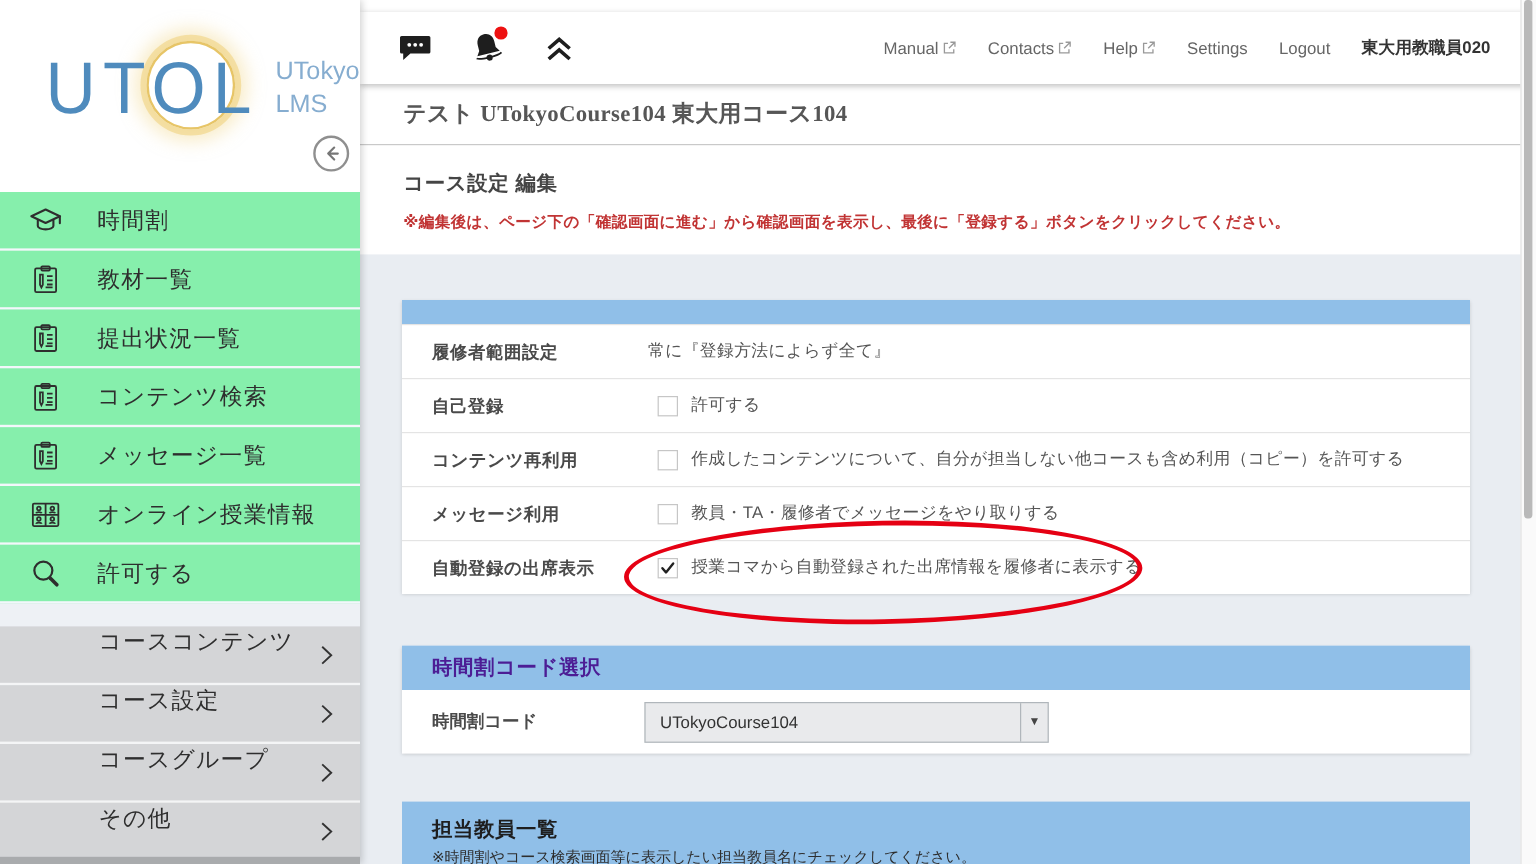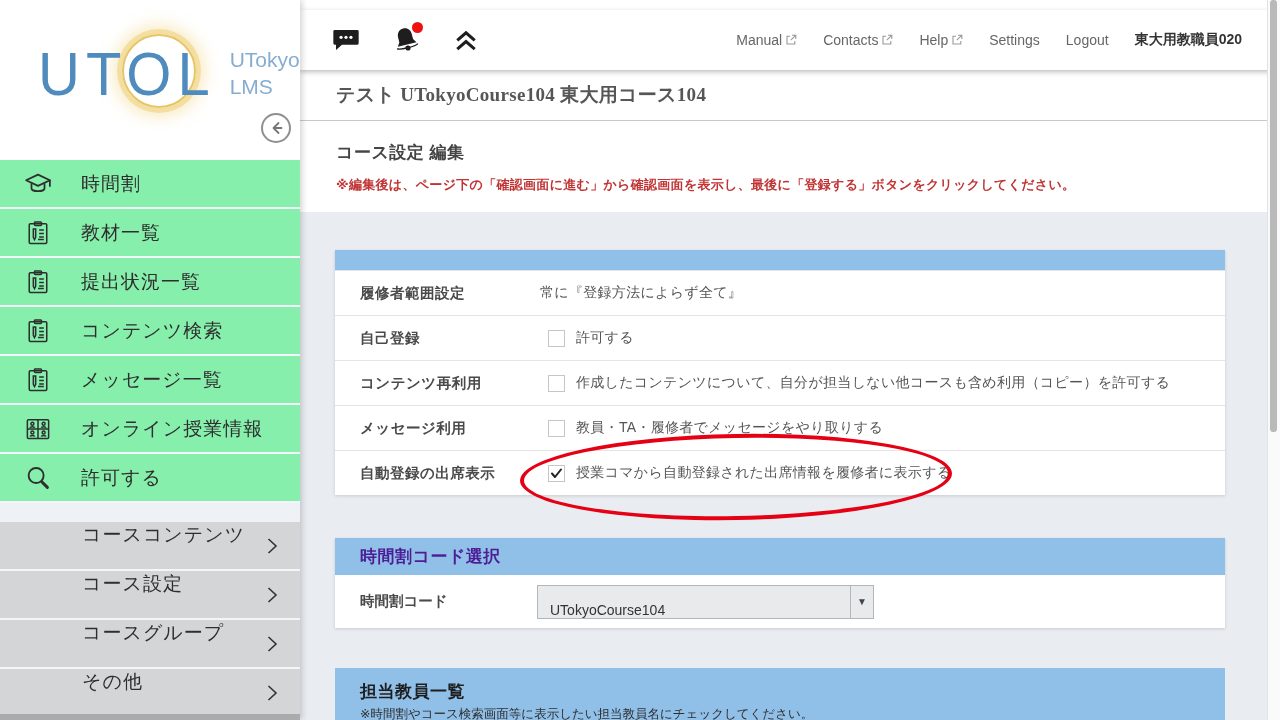--- a/index.html
+++ b/index.html
@@ -51,21 +51,21 @@
   .srow:first-of-type { border-top:none; }
   .srow .rlabel { width:205px; padding-left:25px; font-size:14.5px; font-weight:bold; color:#4a4a4a; flex:0 0 205px; letter-spacing:.5px; }
   .srow .rvalue { font-size:14px; color:#555; display:flex; align-items:center; letter-spacing:.3px; }
   .cbox { width:17px; height:17px; border:1px solid #c6c6c6; background:#fff; margin-left:8px; margin-right:11px; flex:0 0 17px; display:flex; align-items:center; justify-content:center; cursor:pointer; }
 
   .card2 { top:326px; }
   .sec-head { height:37px; background:#90bfe8; display:flex; align-items:center; padding-left:25px;
               font-size:17px; font-weight:bold; color:#4c1d95; letter-spacing:.5px; }
   .card2 .body { height:53px; display:flex; align-items:center; }
   .card2 .rlabel { width:202px; padding-left:25px; font-size:14.5px; font-weight:bold; color:#4a4a4a; flex:0 0 202px; }
-  .select { width:337px; height:34px; background:#e9eaec; border:1px solid #b0b6bb; display:flex; align-items:flex-end; cursor:pointer; }
+  .select { width:337px; height:34px; background:#e9eaec; border:1px solid #b0b6bb; display:flex; align-items:center; cursor:pointer; }
   .select .sel-text { flex:1; font-size:14px; color:#333; padding-left:12px; }
   .select .sel-arrow { width:23px; height:100%; border-left:1px solid #b0b6bb; display:flex; align-items:center; justify-content:center; font-size:10px; color:#444; }
 
   .card3 { top:456px; height:68px; background:#90bfe8; box-shadow:none; }
   .card3 .sec-title { font-size:17px; font-weight:bold; color:#1e1e1e; padding:12px 0 0 25px; letter-spacing:.5px; }
   .card3 .sec-note { font-size:12.5px; color:#2e2e2e; padding:3px 0 0 25px; }
 
   
   .annotation-ellipse { position:absolute; left:520px; top:434px; width:432px; height:86px; border:4px solid #e50013;
                         border-radius:50%; transform:rotate(-1deg); z-index:30; pointer-events:none; }

